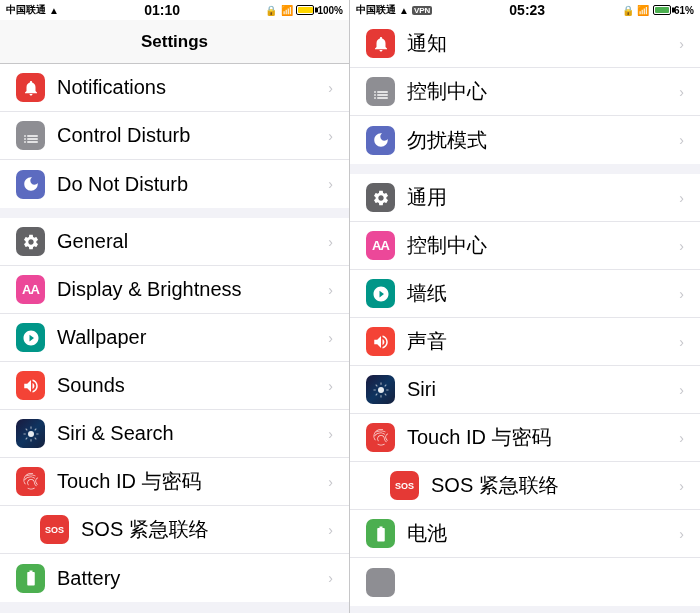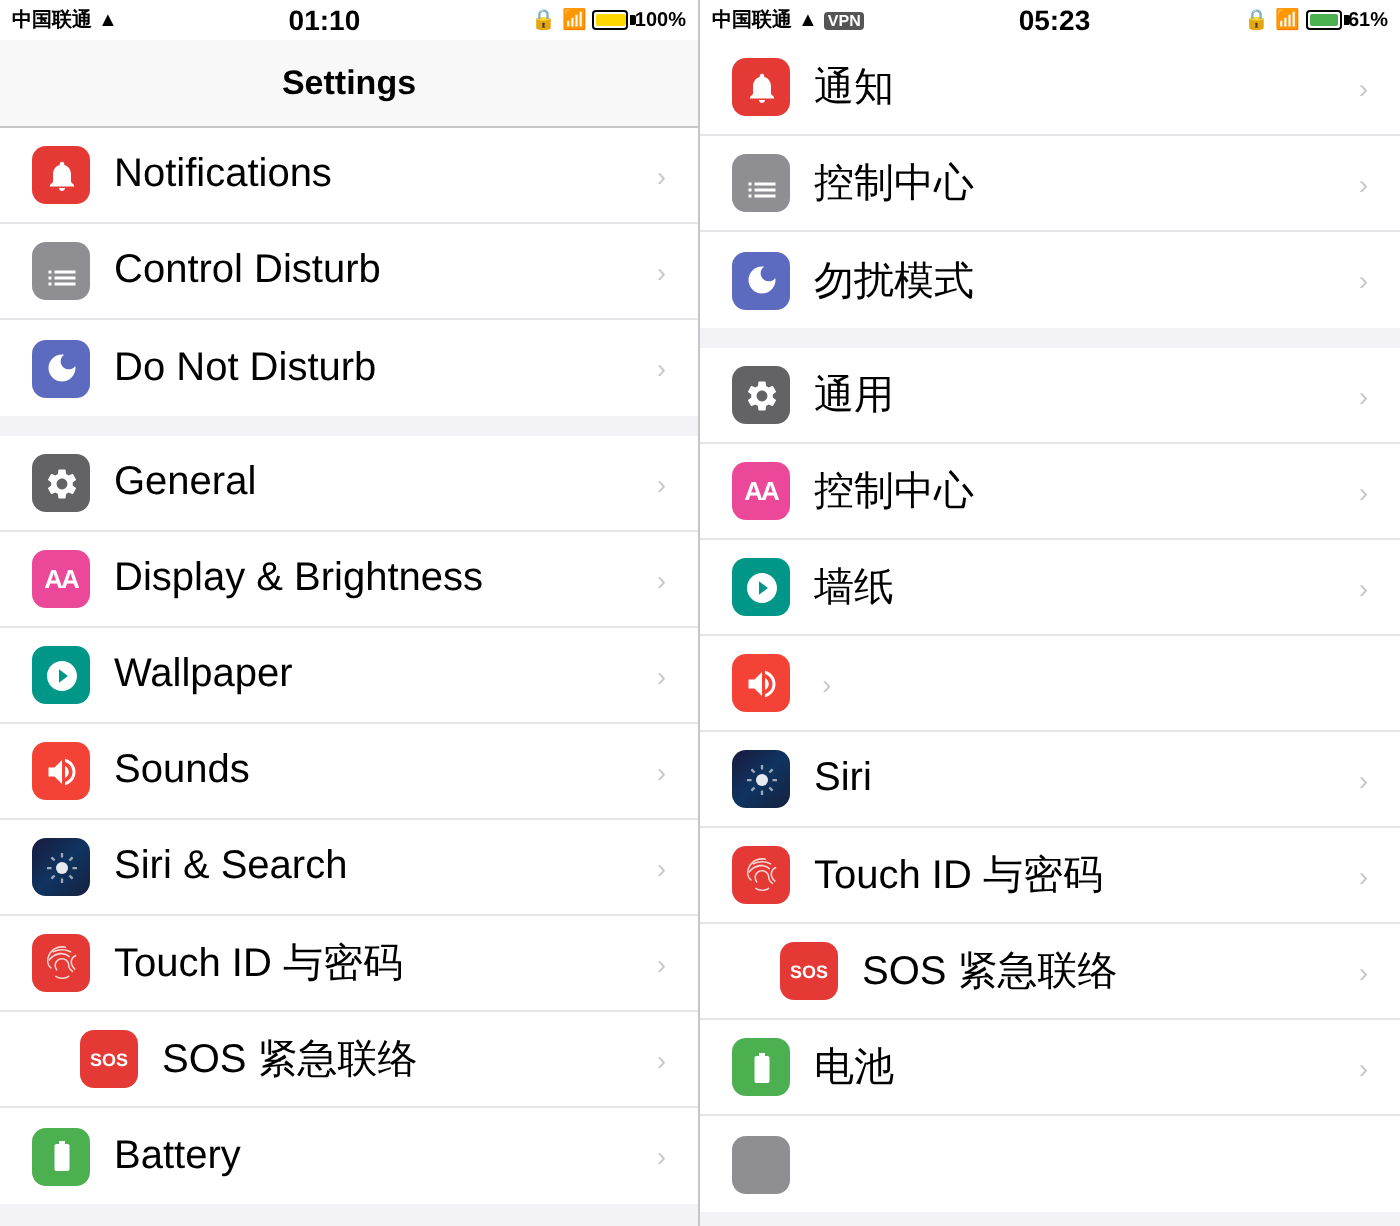--- a/index.html
+++ b/index.html
@@ -380,20 +380,21 @@
         <span class="row-label">墙纸</span>
         <span class="row-chevron">›</span>
       </div>
 
       <div class="settings-row">
         <div class="row-icon icon-orange-red">
           <svg class="icon-svg" viewBox="0 0 24 24">
               <path d="M3 9v6h4l5 5V4L7 9H3zm13.5 3c0-1.77-1.02-3.29-2.5-4.03v8.05c1.48-.73 2.5-2.25 2.5-4.02zM14 3.23v2.06c2.89.86 5 3.54 5 6.71s-2.11 5.85-5 6.71v2.06c4.01-.91 7-4.49 7-8.77s-2.99-7.86-7-8.77z"></path>
             </svg>
         </div>
+        <span class="row-label">声音</span>
         <span class="row-chevron">›</span>
       </div>
 
       <div class="settings-row">
         <div class="row-icon" style="background: linear-gradient(135deg, #1a1a3e 0%, #0f3460 50%, #16213e 100%);">
           <svg class="icon-svg" viewBox="0 0 24 24">
               <circle cx="12" cy="12" r="4" fill="white" opacity="0.9"></circle>
               <path d="M12 2v3M12 19v3M2 12h3M19 12h3M4.93 4.93l2.12 2.12M16.95 16.95l2.12 2.12M4.93 19.07l2.12-2.12M16.95 7.05l2.12-2.12" stroke="white" stroke-width="1.5" fill="none" opacity="0.6"></path>
             </svg>
         </div>

